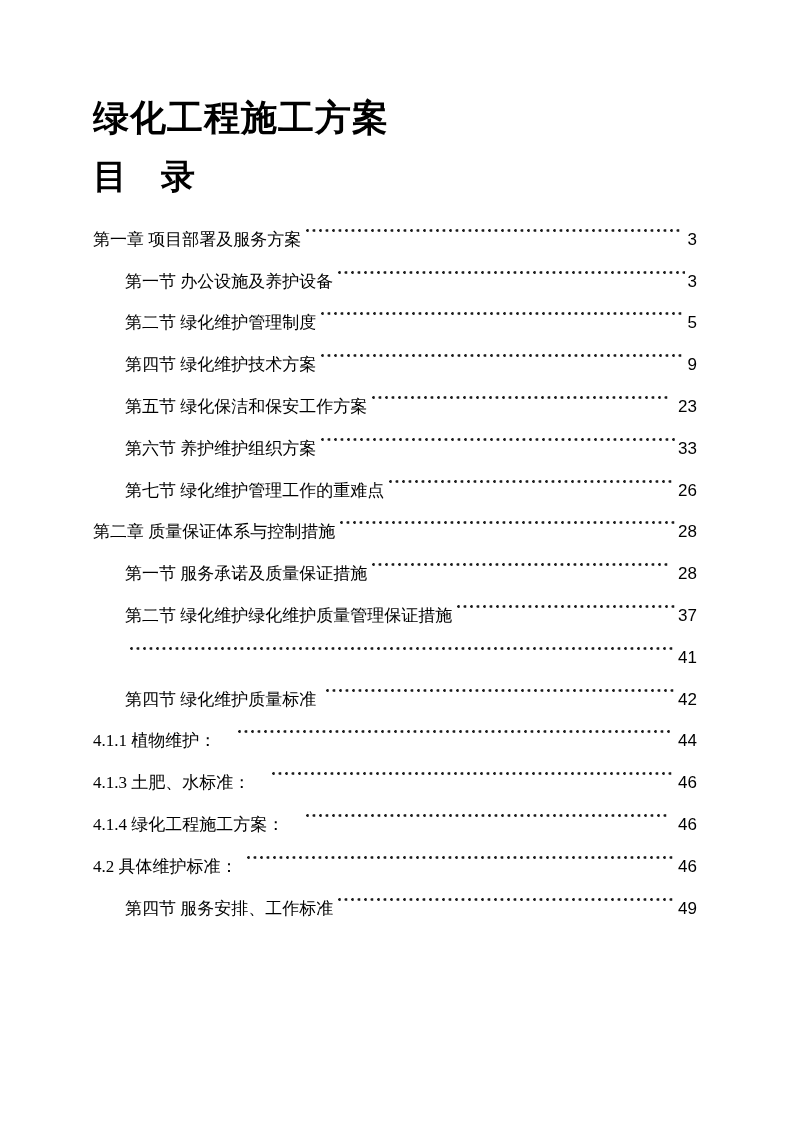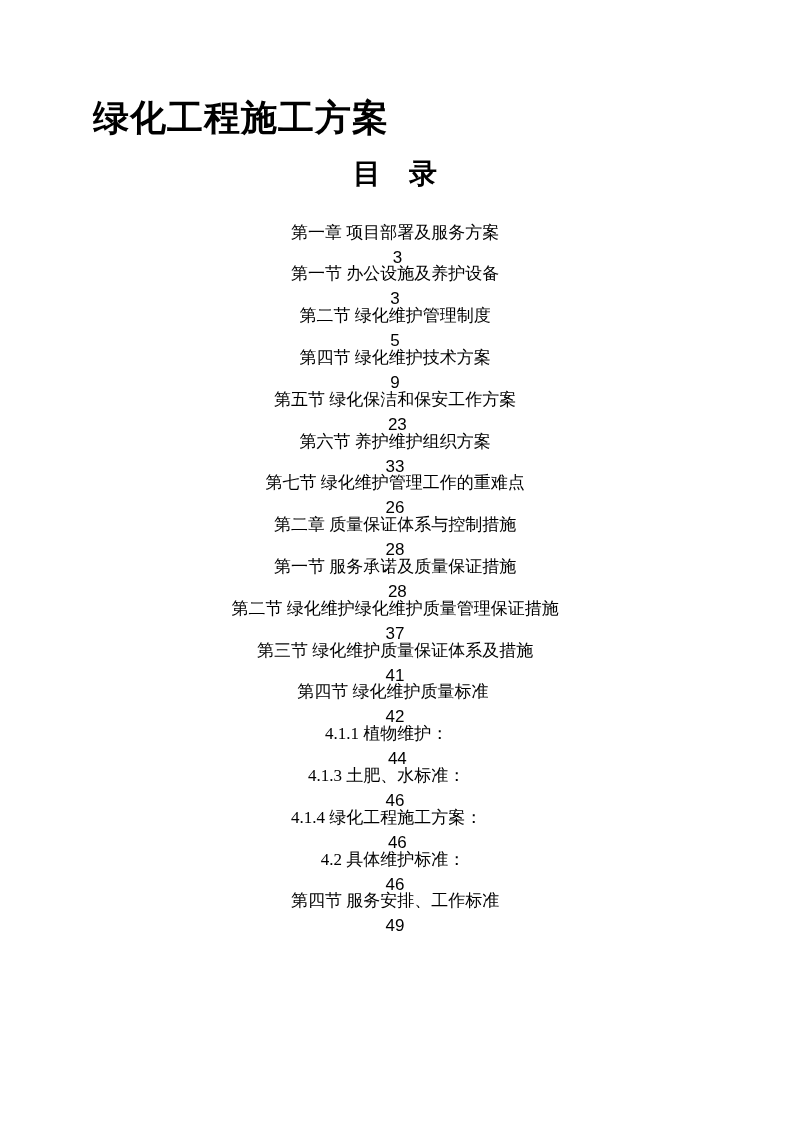--- a/index.html
+++ b/index.html
@@ -23,39 +23,38 @@
   .doc-title {
     margin: 0;
     font-size: 36px;
     font-weight: 700;
     line-height: 1.25;
     letter-spacing: 1px;
     white-space: pre;
   }
   .toc-heading {
     margin: 16px 0 0 0;
-    text-align: center;
-    font-size: 28px;
+    font-size: 34px;
     font-weight: 700;
     line-height: 1.2;
     white-space: pre;
   }
   .toc-list {
     margin-top: 31px;
   }
   .toc-row {
     display: flex;
-    align-items: center;
+    align-items: flex-start;
     height: 21px;
     margin-bottom: 20.8px;
     font-size: 17px;
     line-height: 21px;
-    flex-direction: column;
   }
   .toc-row.indent {
+    margin-left: 32px;
   }
   .toc-label {
     white-space: pre;
     flex: 0 0 auto;
   }
   .toc-leader {
     flex: 1 1 auto;
     height: 3px;
     margin: 0 3px 4px 5px;
     background-image: radial-gradient(circle at 1.5px 1.5px, #1c1c1c 1.15px, rgba(0,0,0,0) 1.6px);
@@ -122,21 +121,20 @@
     <span class="toc-label">第一节 服务承诺及质量保证措施</span>
     <span class="toc-leader"></span>
     <span class="toc-page">&nbsp;28</span>
   </div>
       <div class="toc-row indent">
     <span class="toc-label">第二节 绿化维护绿化维护质量管理保证措施</span>
     <span class="toc-leader"></span>
     <span class="toc-page">37</span>
   </div>
       <div class="toc-row indent">
-    <span class="toc-label">第三节 绿化维护质量保证体系及措施</span>
     <span class="toc-leader"></span>
     <span class="toc-page">41</span>
   </div>
       <div class="toc-row indent">
     <span class="toc-label">第四节 绿化维护质量标准&nbsp;</span>
     <span class="toc-leader"></span>
     <span class="toc-page">42</span>
   </div>
       <div class="toc-row">
     <span class="toc-label">4.1.1 植物维护：　</span>

